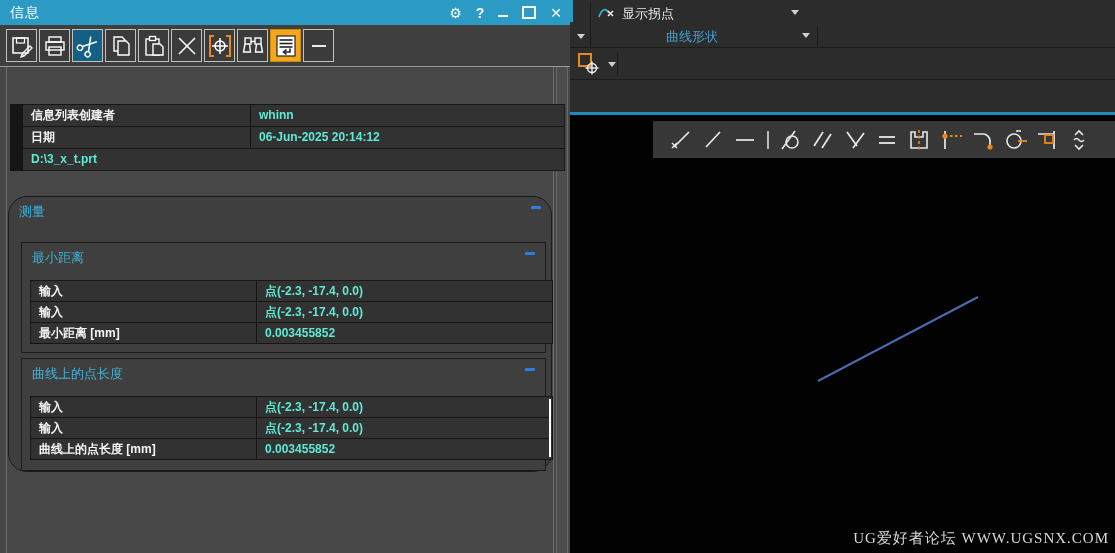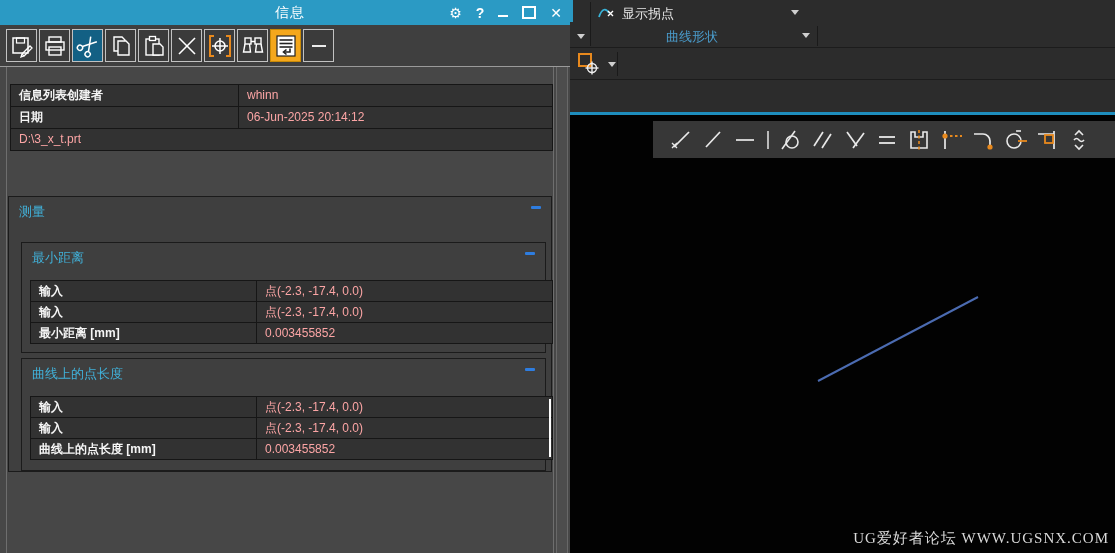--- a/index.html
+++ b/index.html
@@ -1,51 +1,51 @@
 <!DOCTYPE html>
 <html><head>
 <meta charset="utf-8">
 <style>
   html,body{margin:0;padding:0;background:#000;}
   #screen{position:relative;width:1115px;height:553px;overflow:hidden;
           font-family:"Liberation Sans",sans-serif;background:#000;}
   
   #info-window{position:absolute;left:0;top:0;width:570px;height:553px;background:#474747;}
   .titlebar{position:absolute;left:0;top:0;width:100%;height:25px;background:#2b9ac4;
-            display:flex;align-items:center;justify-content:center;}
+            display:flex;align-items:center;}
   .titlebar .title{color:#fff;font-size:14px;margin-left:10px;letter-spacing:1px;}
   .win-controls{position:absolute;right:8px;top:0;height:25px;display:flex;align-items:center;gap:14px;}
   .wc{color:#fff;font-size:14px;line-height:14px;cursor:default;}
   .wc-min{width:10px;height:2px;background:#fff;margin-top:7px;}
   .wc-max{width:10px;height:9px;border:2px solid #fff;}
   .toolbar{position:absolute;left:0;top:25px;width:100%;height:42px;background:#3f3f3f;
            border-bottom:1px solid #9a9a9a;display:flex;align-items:center;padding-left:6px;box-sizing:border-box;gap:2px;}
   .tb-btn{width:31px;height:33px;border:1px solid #c2c2c2;background:#3b3b3b;
           display:flex;align-items:center;justify-content:center;box-sizing:border-box;}
   .tb-btn svg{display:block;}
   .tb-btn.sel-cut{background:#136084;}
   .tb-btn.sel-amber{background:#f4a71c;border-color:#c98a07;}
   .content-bg{position:absolute;left:6px;top:67px;width:548px;bottom:0;background:#474747;
               border-left:1px solid #6e6e6e;border-right:1px solid #6e6e6e;box-sizing:border-box;}
   .scroll-track{position:absolute;left:556px;top:67px;width:12px;bottom:0;background:#4d4d4d;
                 border-left:1px solid #686868;border-right:1px solid #686868;box-sizing:border-box;}
   
   .tbl{border:1px solid #161616;background:#161616;display:flex;flex-direction:column;gap:1px;}
   .trow{display:flex;gap:1px;}
-  .cell{background:#323232;color:#fca5a5;font-size:12px;line-height:17px;padding:2px 8px;box-sizing:border-box;}
+  .cell{background:#323232;color:#5eead4;font-size:12px;line-height:17px;padding:2px 8px;box-sizing:border-box;font-weight:bold;}
   .cell.lab{font-weight:bold;color:#f5f5f5;}
-  #info-table{position:absolute;left:10px;top:84px;width:541px;}
+  #info-table{position:absolute;left:10px;top:104px;width:541px;padding-left:12px;}
   #info-table .lab{flex:0 0 227px;}
   #info-table .val{flex:1;}
   .sub-tbl .lab{flex:0 0 225px;}
   .sub-tbl .val{flex:1;}
   .sub-tbl .cell{line-height:16px;}
   
   .secbox{position:absolute;border:1px solid #1b1b1b;background:#3f3f3f;box-sizing:border-box;}
-  #measure-box{left:8px;top:196px;width:544px;height:276px;}
+  #measure-box{left:8px;top:196px;width:544px;height:276px;border-radius:19px;}
   .sec-title{position:absolute;left:10px;top:6px;font-size:13px;color:#41b1d9;}
   .collapse-btn{position:absolute;right:10px;top:9px;width:10px;height:3px;background:#2e7de0;border-radius:1px;}
   #sub-min-dist{left:12px;top:45px;width:525px;height:111px;}
   #sub-pt-len{left:12px;top:161px;width:525px;height:113px;}
   .sub-tbl{position:absolute;left:8px;top:37px;right:8px;}
   .tbl-wrap{position:relative;justify-content:flex-end;}
   .white-scroll{position:absolute;right:1px;top:2px;bottom:2px;width:2px;background:#fdfdfd;}
   
   #right-region{position:absolute;left:570px;top:0;width:545px;height:553px;background:#fde047;}
   .ribbon{position:absolute;left:0;top:0;width:100%;height:48px;background:#2c2c2c;border-bottom:1px solid #1c1c1c;box-sizing:border-box;}

